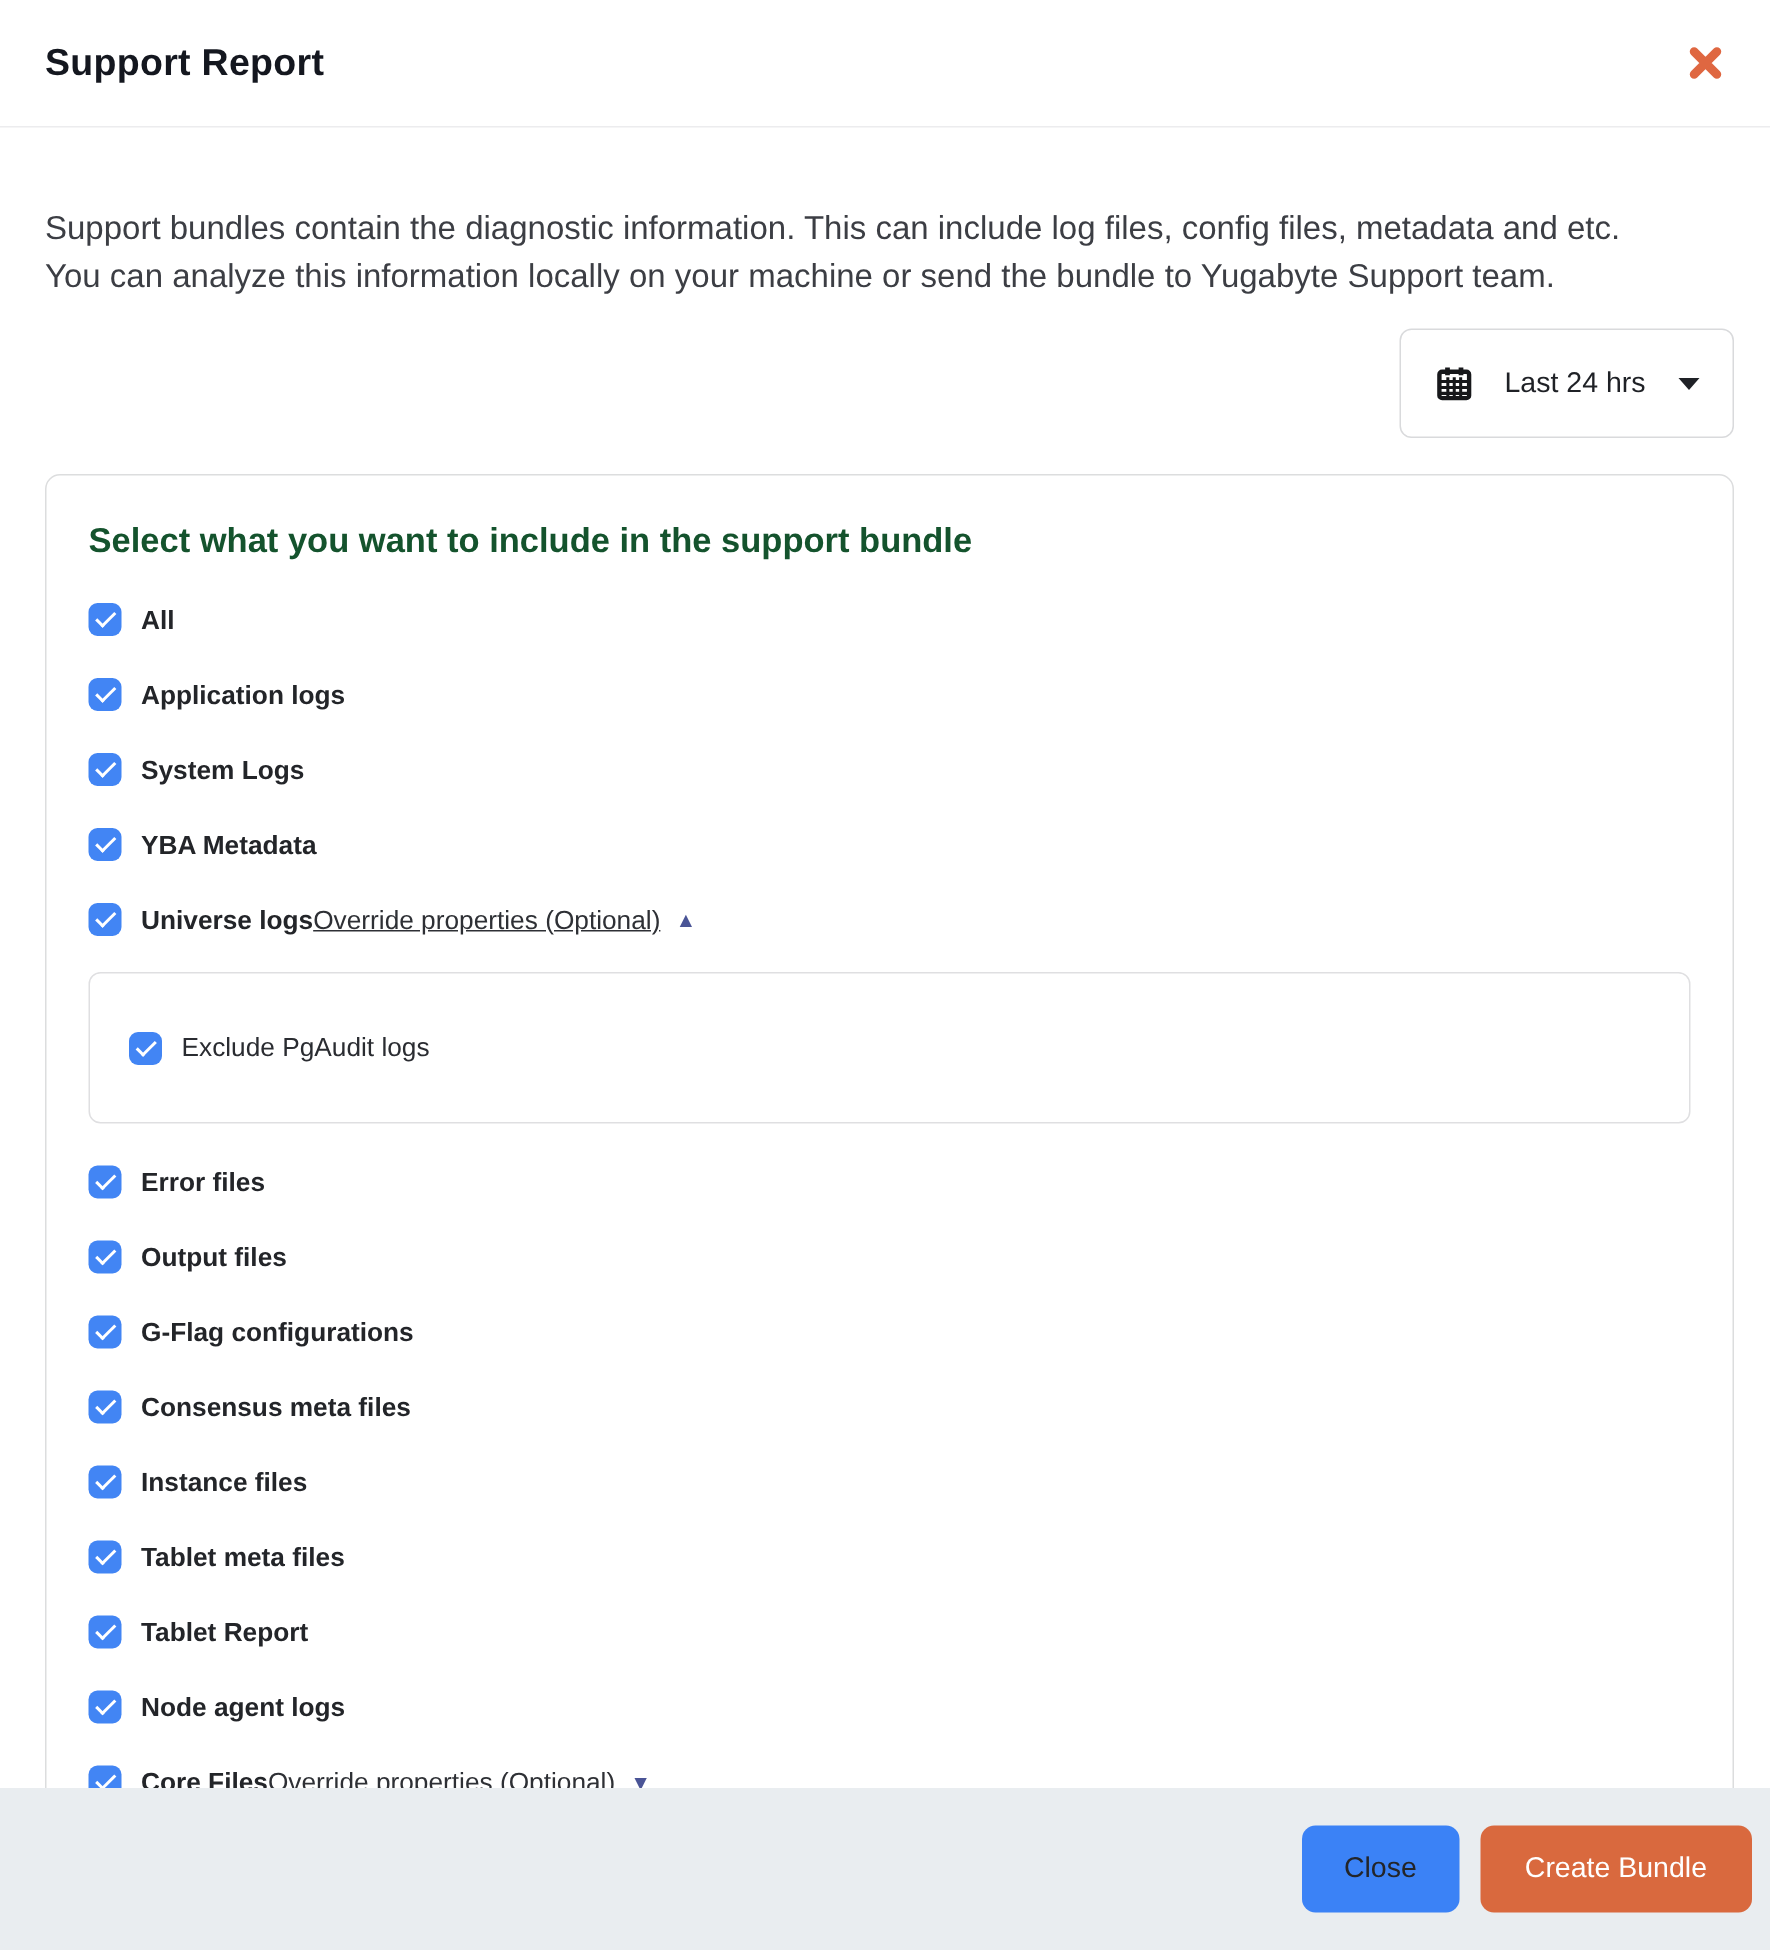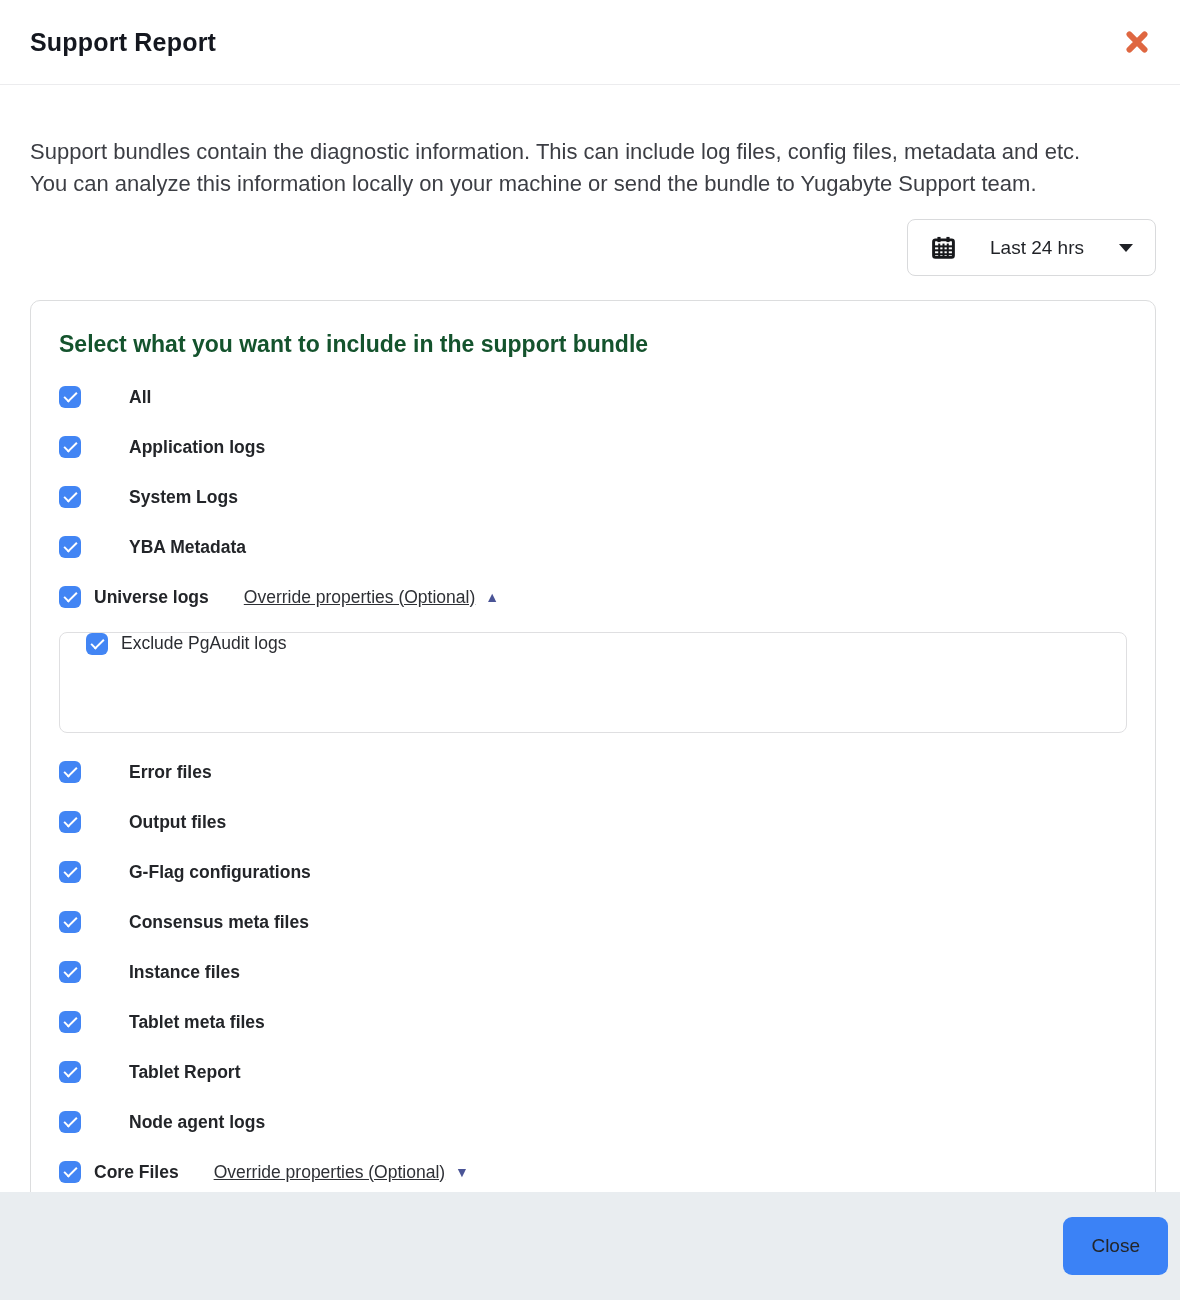--- a/index.html
+++ b/index.html
@@ -44,22 +44,22 @@
     max-width:1090px;
   }
   .date-row {
     display:flex;
     justify-content:flex-end;
     margin-top:19px;
   }
   .date-filter {
     display:flex;
     align-items:center;
-    gap:33px;
-    height:57px;
+    gap:20px;
+    height:73px;
     padding:0 22px 0 22px;
     border:1px solid #d9dadc;
     border-radius:8px;
     background:#ffffff;
     cursor:pointer;
     font-size:19px;
     color:#1f2126;
   }
   .caret-down {
     width:0; height:0;
@@ -82,21 +82,20 @@
   .panel-heading {
     font-size:23px;
     font-weight:700;
     color:#14532d;
   }
   .cb-row {
     display:flex;
     align-items:center;
     margin-top:28px;
     height:22px;
-    gap:35px;
   }
   .cb-row.spread { }
   .row-left { display:flex; align-items:center; }
   .checkbox {
     width:22px; height:22px;
     border-radius:6px;
     background:#4285f4;
     position:relative;
     flex:0 0 22px;
     cursor:pointer;
@@ -134,20 +133,21 @@
     line-height:1;
   }
 
   
   .sub-panel {
     margin-top:24px;
     border:1px solid #dfdfe1;
     border-radius:8px;
     height:101px;
     display:flex;
+    align-items:center;
     padding-left:26px;
     background:#ffffff;
   }
   .sub-panel .cb-label { font-weight:400; color:#2a2c31; }
 
   
   .modal-footer {
     position:absolute;
     left:0; right:0; bottom:0;
     height:108px;
@@ -296,13 +296,14 @@
         <span class="override-text">Override properties (Optional)</span>
         <span class="override-arrow">▼</span>
       </div>
     </div>
 
   </div>
 </div>
 
 <div class="modal-footer">
   <button class="btn btn-close">Close</button>
+  <button class="btn btn-create">Create Bundle</button>
 </div>
 
 </body></html>

